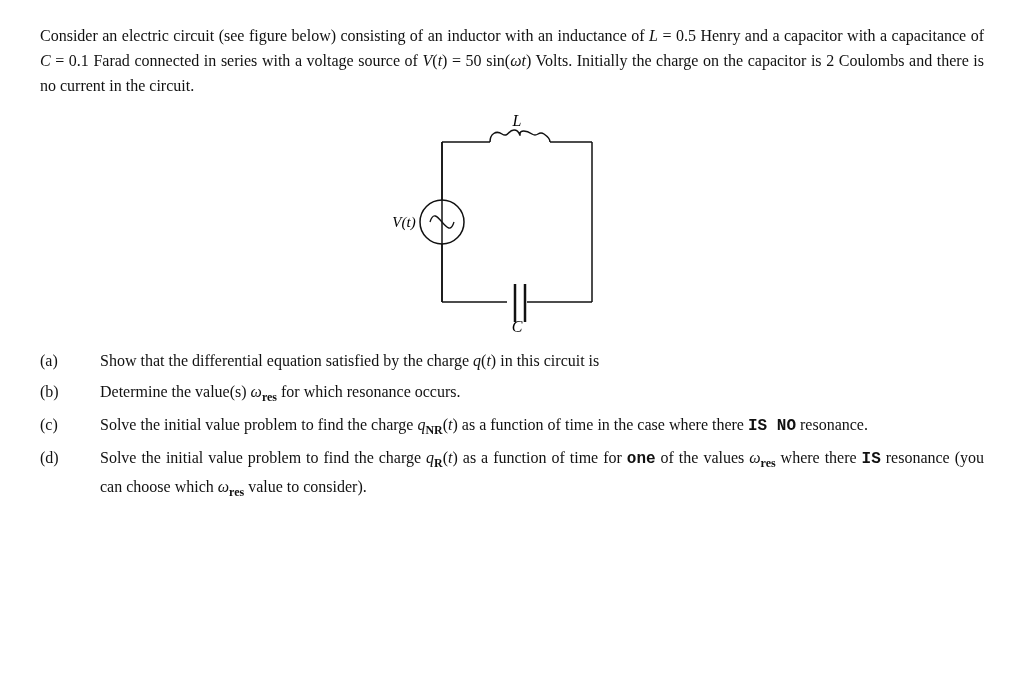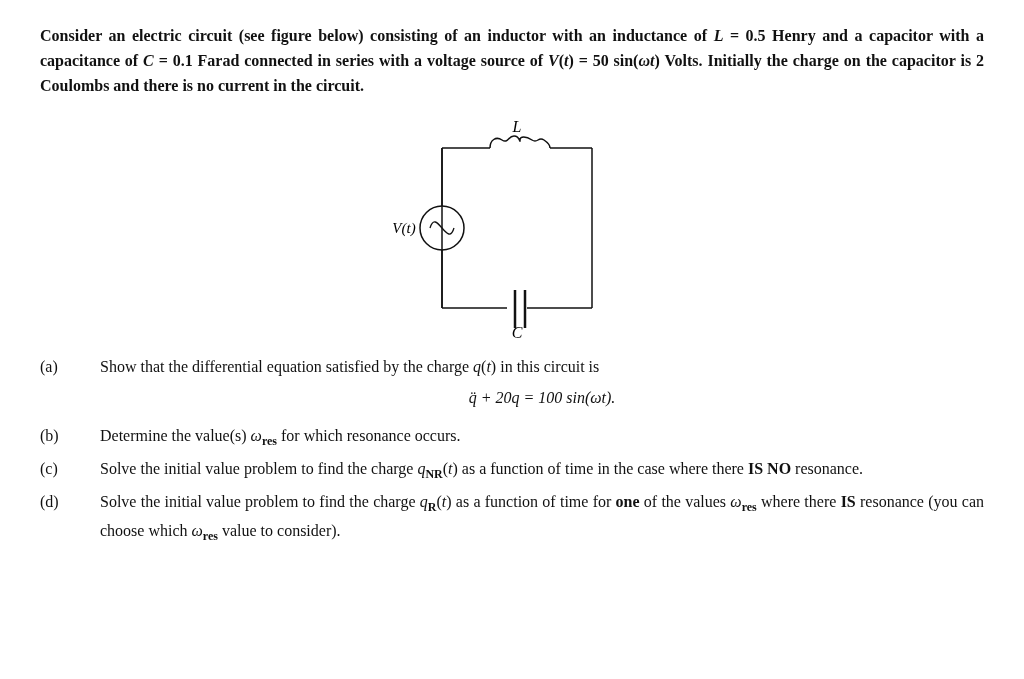--- a/index.html
+++ b/index.html
@@ -8,22 +8,21 @@
       font-family: 'Times New Roman', Times, serif;
       font-size: 16px;
       color: #111;
       width: 1024px;
       min-height: 679px;
       padding: 24px 40px 24px 40px;
     }
     .main-text {
       line-height: 1.55;
       text-align: justify;
-      margin-bottom: 20px;
-      font-weight: bold;
+      margin-bottom: 14px;
     }
     .circuit-container {
       display: flex;
       justify-content: center;
       align-items: center;
       margin: 12px 0 16px 0;
     }
     .circuit-svg {
       width: 280px;
       height: 220px;
@@ -45,21 +44,21 @@
       flex: 1;
       text-align: justify;
       margin-left: 32px;
     }
     .equation-line {
       text-align: center;
       margin: 4px 0 8px 0;
       font-style: italic;
     }
     em { font-style: italic; }
-    .bold { font-weight: bold; }
+    .bold { font-weight: bold; font-family: Liberation Mono, monospace; }
     sub { font-size: 0.75em; font-weight: bold; }
   </style>
 </head>
 <body>
 
 <div>
 
   <div class="main-text">
     Consider an electric circuit (see figure below) consisting of an inductor with an inductance of
     <em>L</em> = 0.5 Henry and a capacitor with a capacitance of <em>C</em> = 0.1 Farad connected in series with a
@@ -109,23 +108,20 @@
       <text x="145" y="220" font-family="Times New Roman, serif" font-style="italic" font-size="16" text-anchor="middle">C</text>
     </svg>
   </div>
 
   <div class="questions">
 
     <div class="question-item">
       <span class="question-label">(a)</span>
       <div class="question-text">
         Show that the differential equation satisfied by the charge <em>q</em>(<em>t</em>) in this circuit is
-        <div class="equation-line">
-          <em>q̈</em> + 20<em>q</em> = 100 sin(<em>ωt</em>).
-        </div>
       </div>
     </div>
 
     <div class="question-item">
       <span class="question-label">(b)</span>
       <div class="question-text">
         Determine the value(s) <em>ω</em><sub>res</sub> for which resonance occurs.
       </div>
     </div>
 

